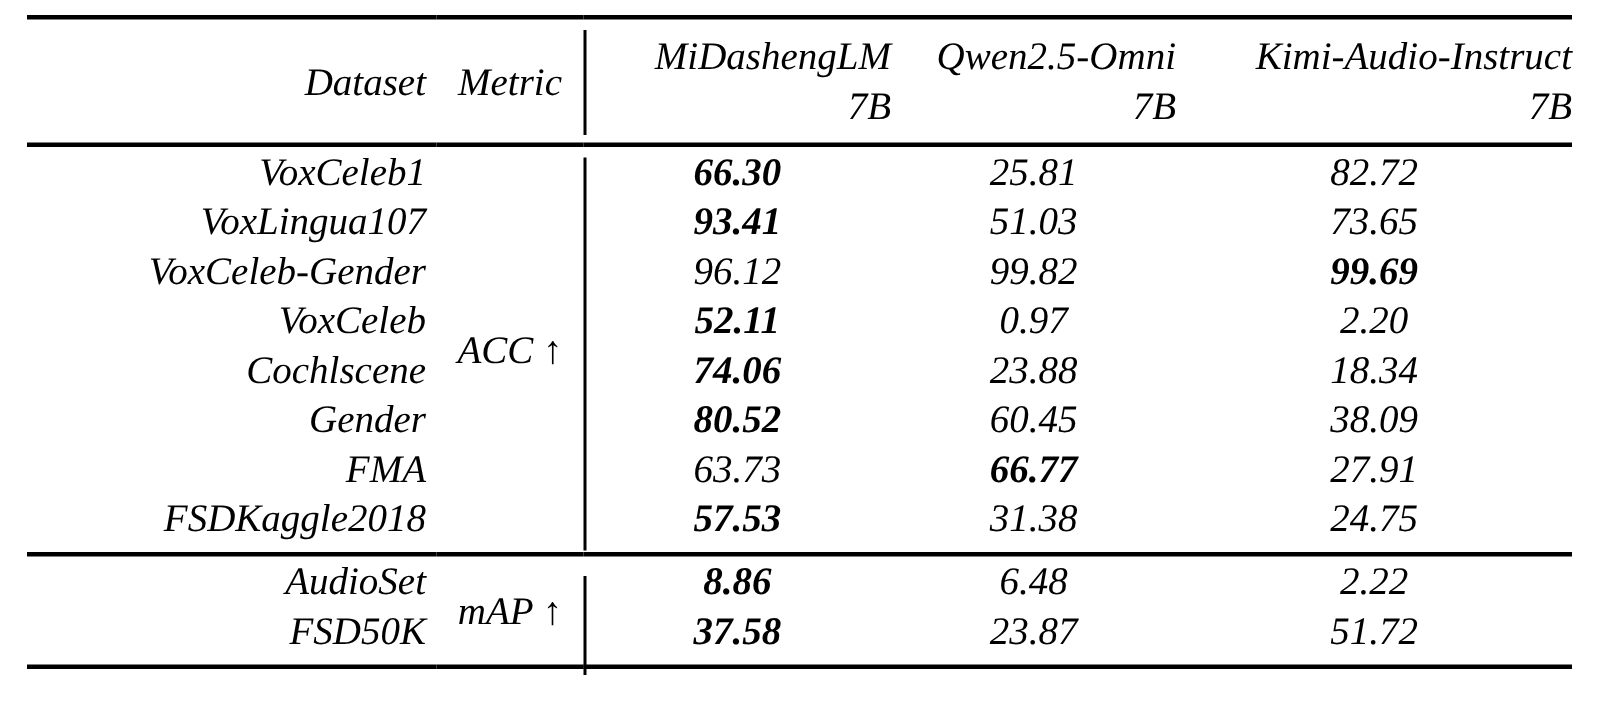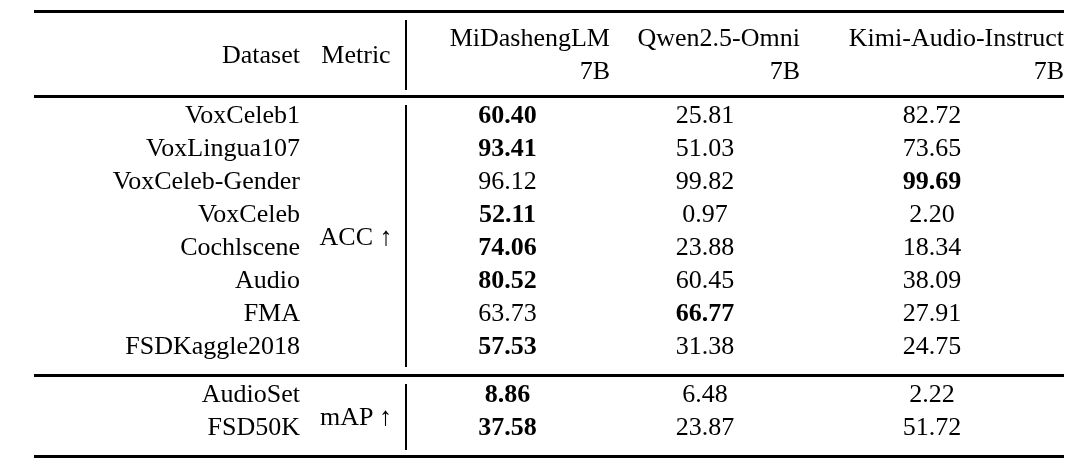--- a/index.html
+++ b/index.html
@@ -7,23 +7,24 @@
     width: 1080px;
     height: 467px;
     background: #ffffff;
     color: #000000;
     font-family: "Liberation Serif", "DejaVu Serif", serif;
     position: relative;
     overflow: hidden;
   }
   .table-wrap {
     position: absolute;
-    left: 34px;
+    left: 18px;
     top: 10px;
     width: 1030px;
+    font-style: italic;
   }
   table.results {
     border-collapse: collapse;
     table-layout: fixed;
     width: 1030px;
     border-top: 3px solid #000;
     border-bottom: 3px solid #000;
   }
   thead { border-bottom: 3px solid #000; }
   tbody.sec-acc { border-bottom: 3px solid #000; }
@@ -36,21 +37,21 @@
     overflow: visible;
   }
   th { vertical-align: middle; padding: 8px 0; }
   .mline { display: block; line-height: 33px; text-align: right; }
   .c-dataset { text-align: right; padding-right: 7px; }
   .c-metric  { text-align: center; vertical-align: middle; }
   .c-val     { text-align: center; }
   td.bold    { font-weight: 700; }
   tbody td { height: 33px; vertical-align: middle; }
   tbody tr.first-row td { padding-top: 0; }
-  tbody tr.last-row td  { padding-bottom: 12px; }
+  tbody tr.last-row td  { padding-bottom: 6px; }
   .vline {
     position: absolute;
     left: 371px;
     width: 2px;
     background: #000;
   }
   .vline-header { top: 10px;  height: 70px; }
   .vline-body   { top: 95px;  height: 262px; }
   .vline-map    { top: 374px; height: 66px; }
 </style>
@@ -81,21 +82,21 @@
         <th class="c-val">
           <span class="mline">Kimi-Audio-Instruct</span>
           <span class="mline">7B</span>
         </th>
       </tr>
     </thead>
     <tbody class="sec-acc">
         <tr class="first-row">
           <td class="c-dataset">VoxCeleb1</td>
           <td class="c-metric" rowspan="8">ACC ↑</td>
-          <td class="c-val bold">60.40</td>
+          <td class="c-val bold">66.30</td>
           <td class="c-val">25.81</td>
           <td class="c-val">82.72</td>
         </tr>
         <tr>
           <td class="c-dataset">VoxLingua107</td>
           <td class="c-val bold">93.41</td>
           <td class="c-val">51.03</td>
           <td class="c-val">73.65</td>
         </tr>
         <tr>
@@ -110,21 +111,21 @@
           <td class="c-val">0.97</td>
           <td class="c-val">2.20</td>
         </tr>
         <tr>
           <td class="c-dataset">Cochlscene</td>
           <td class="c-val bold">74.06</td>
           <td class="c-val">23.88</td>
           <td class="c-val">18.34</td>
         </tr>
         <tr>
-          <td class="c-dataset">Audio</td>
+          <td class="c-dataset">Gender</td>
           <td class="c-val bold">80.52</td>
           <td class="c-val">60.45</td>
           <td class="c-val">38.09</td>
         </tr>
         <tr>
           <td class="c-dataset">FMA</td>
           <td class="c-val">63.73</td>
           <td class="c-val bold">66.77</td>
           <td class="c-val">27.91</td>
         </tr>

